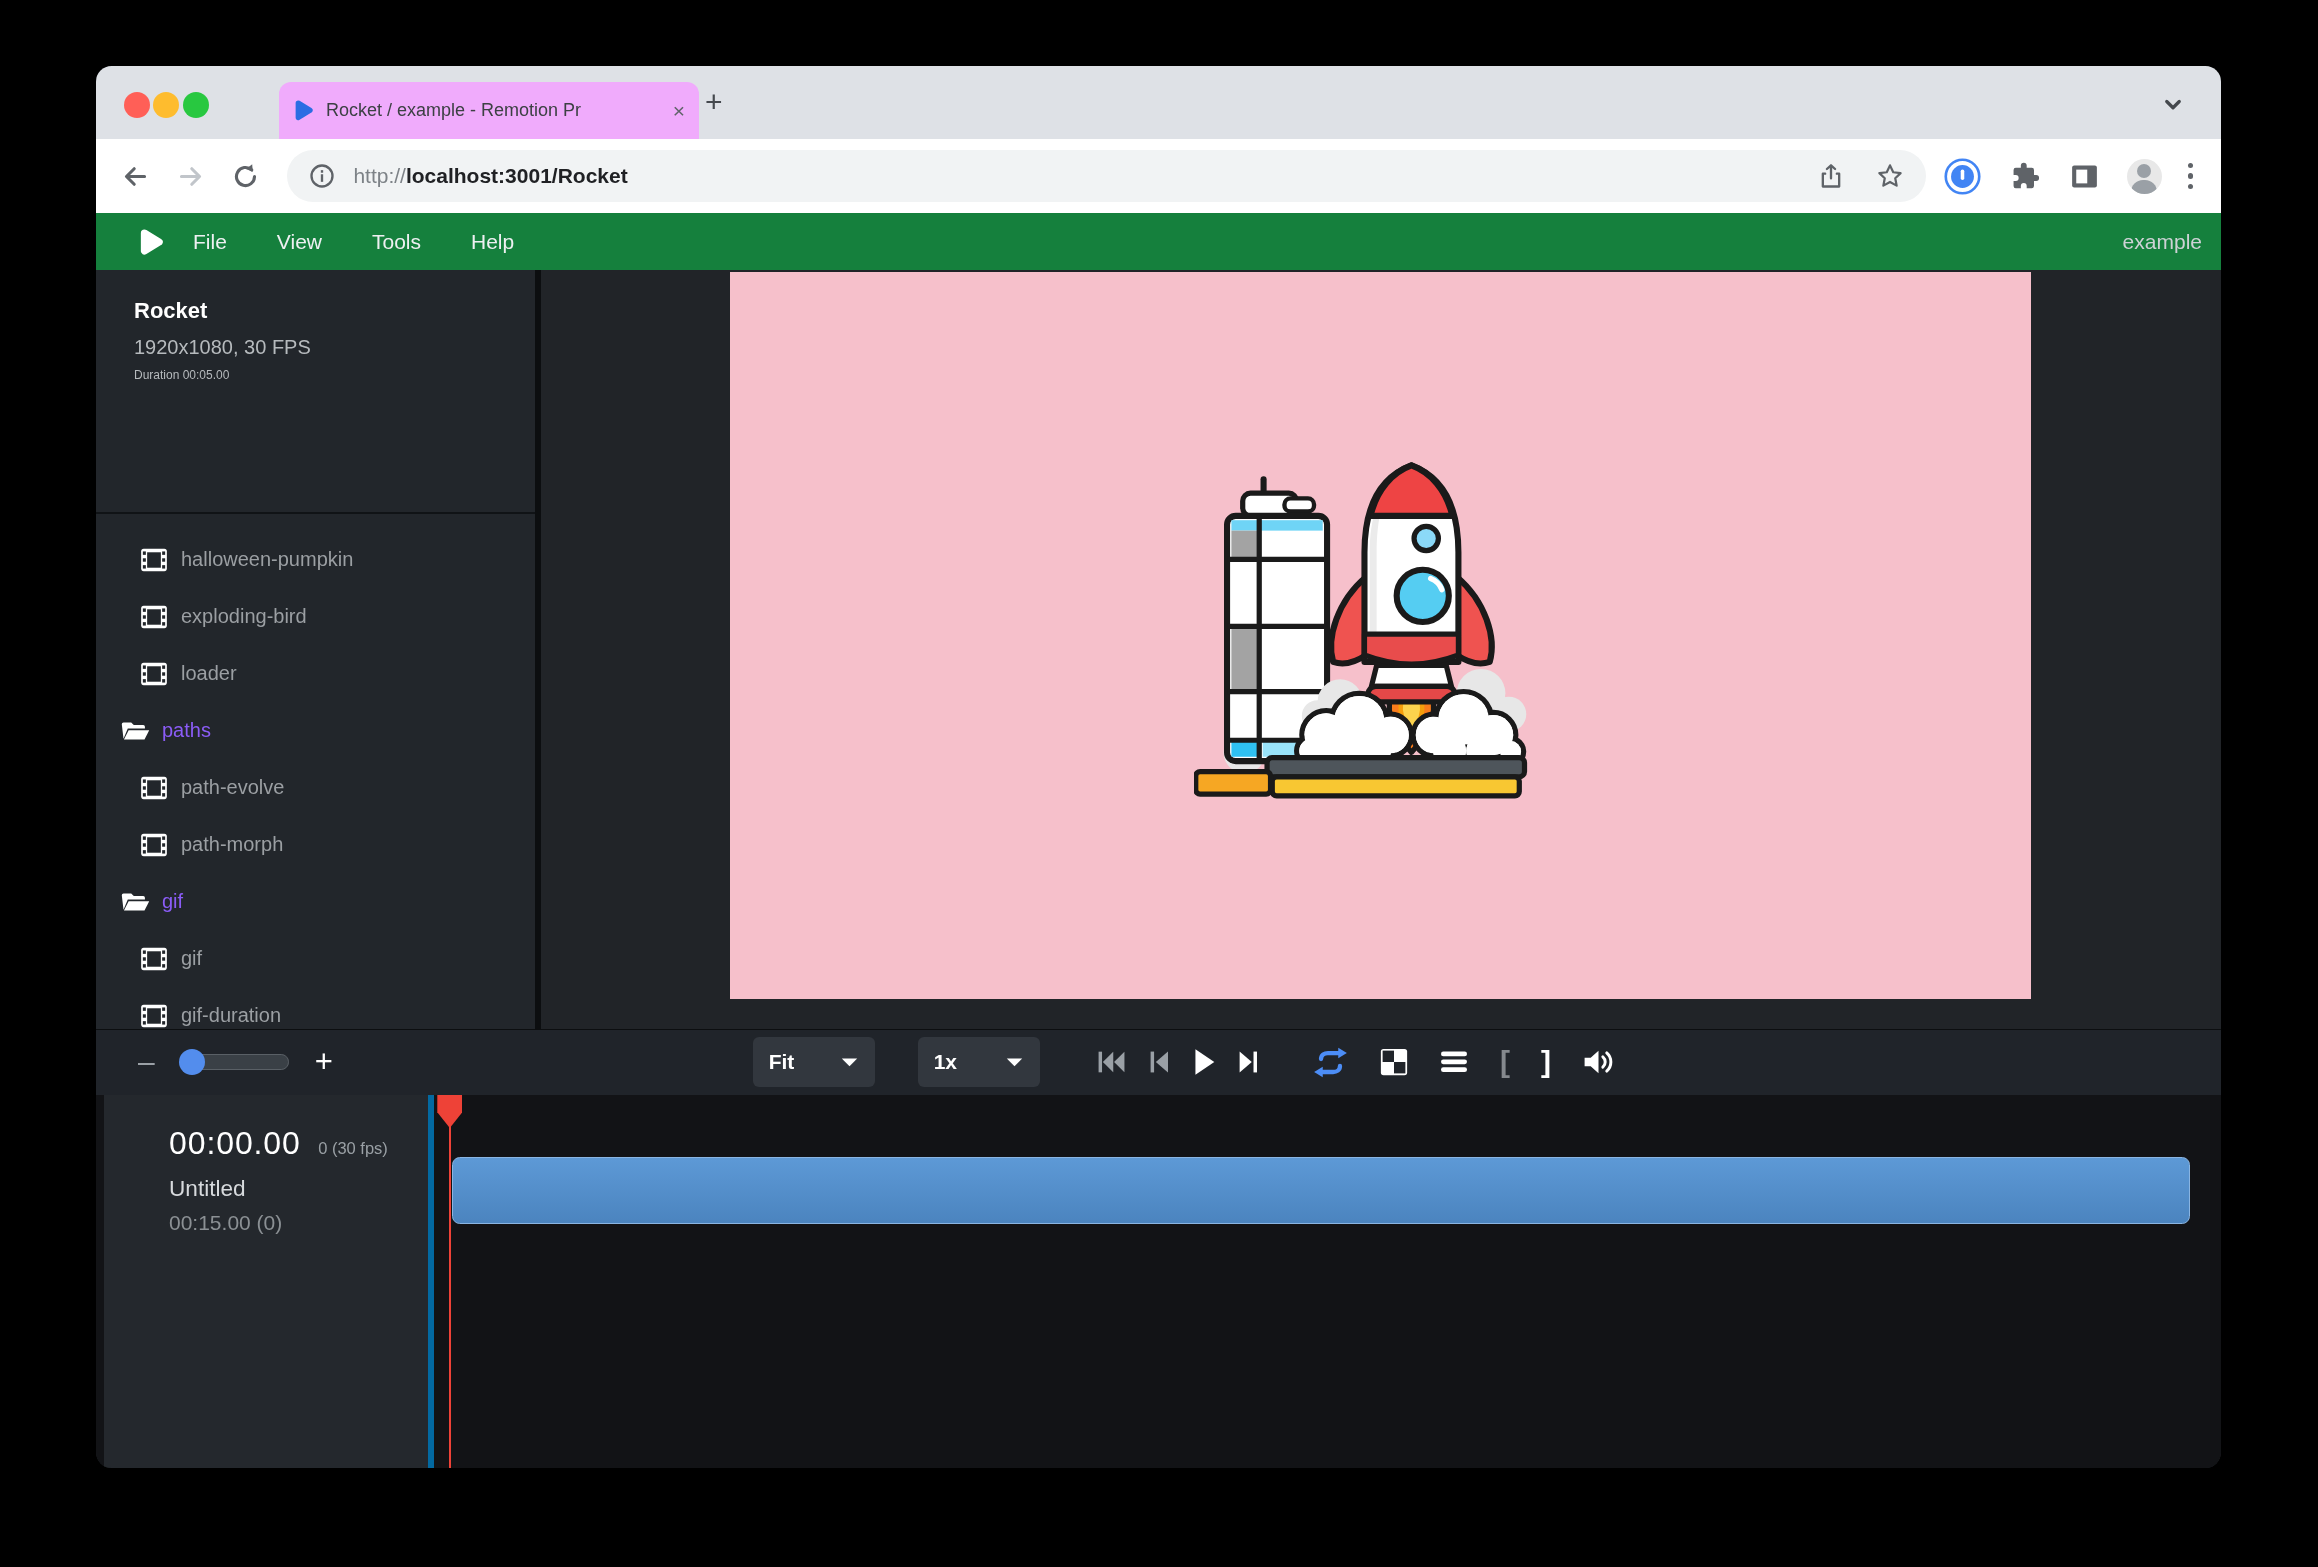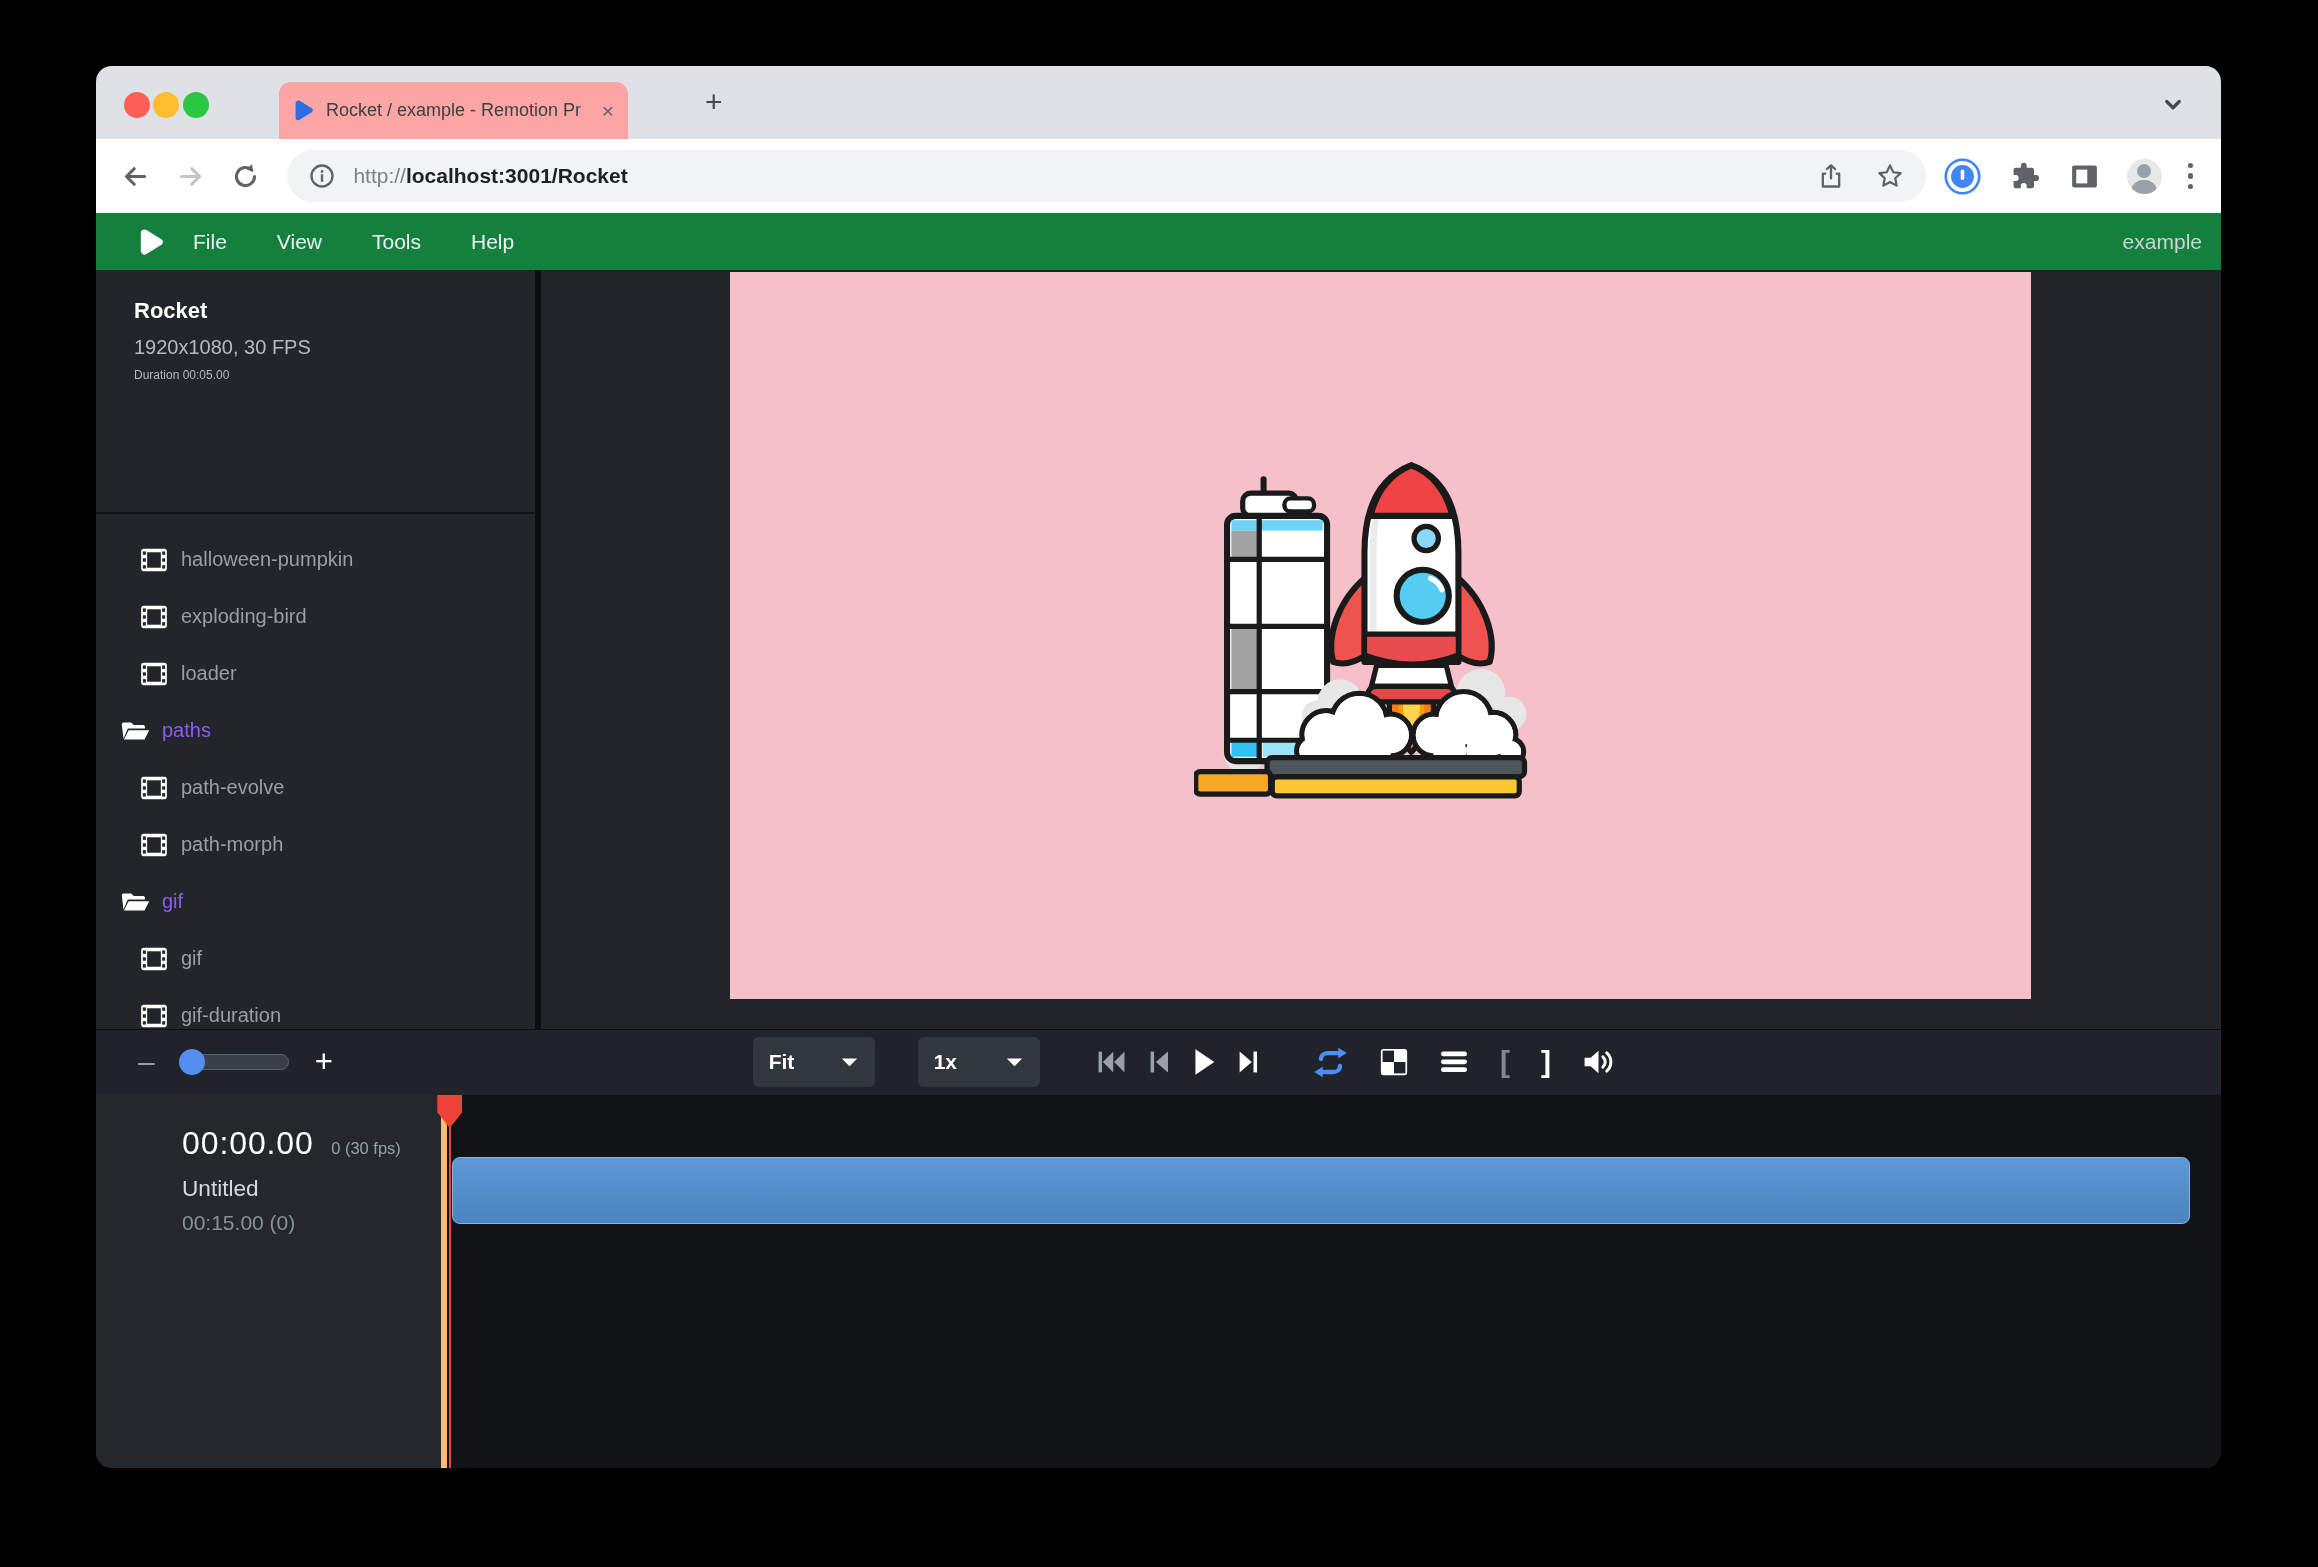--- a/index.html
+++ b/index.html
@@ -5,21 +5,21 @@
   html,body{margin:0;padding:0;}
   body{width:2319px;height:1567px;background:#000;font-family:"Liberation Sans",sans-serif;position:relative;overflow:hidden;}
   
   .window{position:absolute;left:96px;top:66px;width:2125px;height:1402px;border-radius:15.7px;overflow:hidden;background:#212428;}
   
   .tabstrip{position:absolute;left:0;top:0;width:100%;height:73px;background:#dee1e6;}
   .traffic{position:absolute;top:26px;width:26px;height:26px;border-radius:50%;}
   .t-red{left:28px;background:#ff5f57;}
   .t-yellow{left:57px;background:#febc2e;}
   .t-green{left:87px;background:#28c840;}
-  .tab{position:absolute;left:183px;top:15.7px;width:349px;height:57px;background:#fca5a5;border-radius:12px 12px 0 0;display:flex;align-items:center;padding:0 14px;box-sizing:border-box;}
+  .tab{position:absolute;left:183px;top:15.7px;width:420px;height:57px;background:#f0abfc;border-radius:12px 12px 0 0;display:flex;align-items:center;padding:0 14px;box-sizing:border-box;}
   .tab-title{font-size:18px;color:#3c4043;white-space:nowrap;overflow:hidden;width:313px;margin-left:12px;}
   .tab-close{margin-left:auto;color:#5f6368;font-size:21px;line-height:1;}
   .newtab{position:absolute;left:609px;top:19px;font-size:30px;color:#45494e;font-weight:300;}
   .strip-chevron{position:absolute;right:33px;top:22.6px;}
   
   .btoolbar{position:absolute;left:0;top:73px;width:100%;height:74px;background:#fff;display:flex;align-items:center;}
   .nav-ic{font-size:26px;color:#5f6368;margin-left:24px;}
   .nav-ic.disabled{color:#c1c5ca;}
   .omnibox{position:absolute;left:191px;top:11.3px;width:1639px;height:52px;border-radius:26px;background:#f1f3f4;display:flex;align-items:center;box-sizing:border-box;padding:0 21px;}
   .url{font-size:21px;margin-left:17.4px;white-space:nowrap;}
@@ -66,21 +66,21 @@
   .dd-speed{left:822px;}
   .dd .val{font-size:21px;color:#fff;font-weight:bold;}
   .dd .caret{margin-left:auto;}
   .transport{position:absolute;left:1000px;top:0;height:64px;display:flex;align-items:center;gap:21px;}
   .xicons{position:absolute;left:1216px;top:0;height:64px;display:flex;align-items:center;gap:31px;}
   .bracket{font-size:30px;font-weight:bold;}
   .bracket.in{color:#85898e;}
   .bracket.out{color:#fff;}
   
   .timeline{position:absolute;left:0;top:1029px;width:100%;height:373px;background:#121316;}
-  .tl-left{position:absolute;left:0;top:0;width:324px;height:100%;background:#24282d;border-right:6px solid #fdba74;box-sizing:content-box;padding-left:21px;}
+  .tl-left{position:absolute;left:8px;top:0;width:324px;height:100%;background:#24282d;border-right:6px solid #0369a1;box-sizing:content-box;}
   .tl-time-row{display:flex;align-items:baseline;margin:30px 0 0 65px;}
   .tl-timecode{font-size:32px;color:#fff;font-weight:500;letter-spacing:0.9px;}
   .tl-fps{font-size:16.5px;color:#9aa0a5;margin-left:17.4px;}
   .tl-track-name{font-size:22.6px;color:#d7dadd;margin:14px 0 0 65px;}
   .tl-track-time{font-size:21px;color:#8b9094;margin:8.7px 0 0 65px;}
   .tl-main{position:absolute;left:330px;top:0;right:0;height:100%;}
   .ruler{position:absolute;left:0;top:0;width:100%;height:61px;background:#0c0d0e;}
   .frame-ticks{position:absolute;left:23.5px;top:0;right:0;height:11.3px;background:repeating-linear-gradient(90deg,#34363a 0 1.7px,transparent 1.7px 12px);}
   .s-tick{position:absolute;top:0;width:1.7px;height:30px;background:#45484c;}
   .ruler-label{position:absolute;top:28px;font-size:17.4px;color:#8d9296;}

